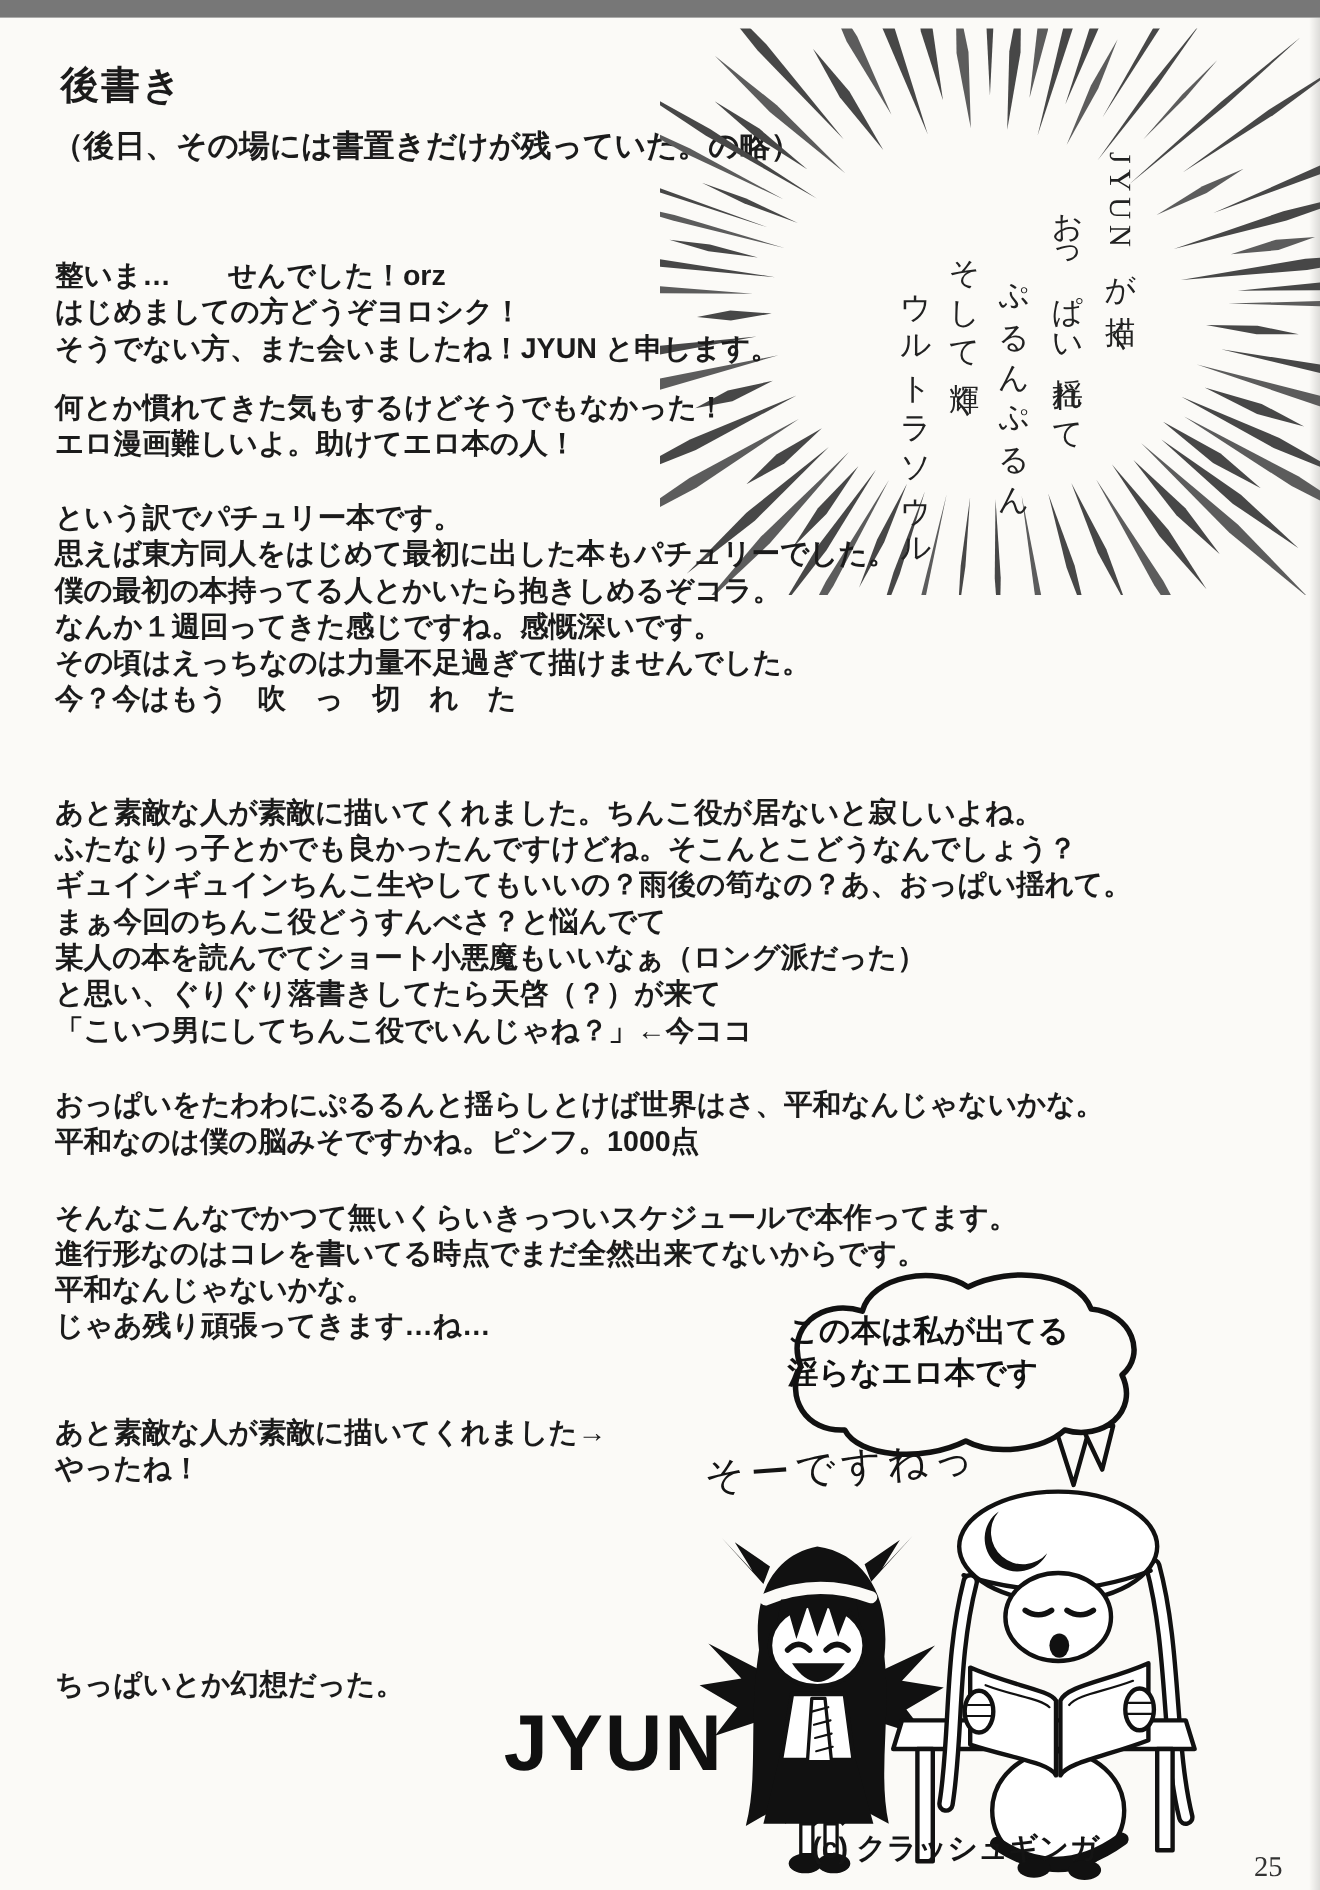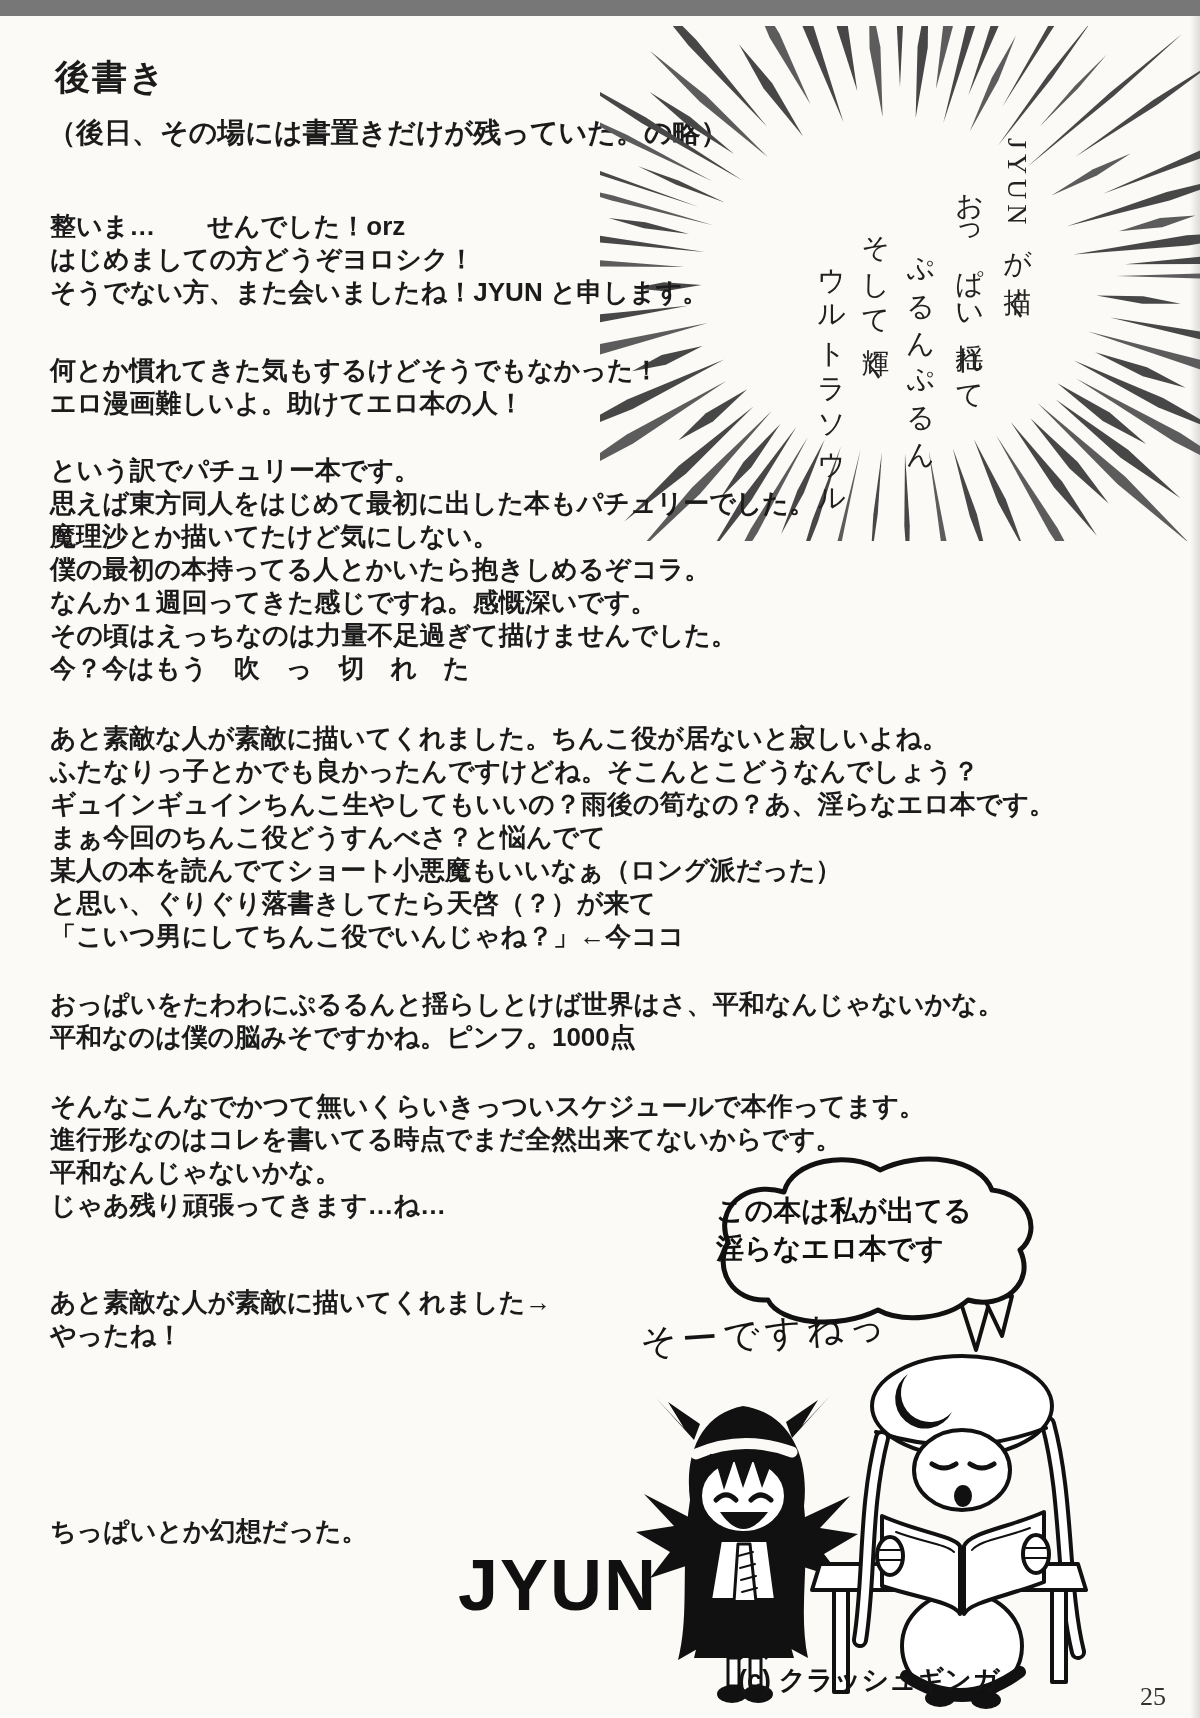--- a/index.html
+++ b/index.html
@@ -121,24 +121,24 @@
       <polygon points="473.5033129366342,228.5281593778654 588.2011807423713,219.51187151471427 680.7013001409082,202.88644635707678 586.7232310555984,209.33856291814905" fill="#474747"></polygon>
       <polygon points="525.1549907707985,238.2730818819817 636.9328443981925,237.80290789826506 727.7944154881544,227.71885906414593 636.280504332496,227.13361076607902" fill="#474747"></polygon>
     </svg>
 
   <div class="vcol" style="left:998px;top:122px">JYUNが描く</div>
   <div class="vcol" style="left:950px;top:158px">おっぱい揺れて</div>
   <div class="vcol" style="left:901px;top:222px">ぷるんぷるん</div>
   <div class="vcol" style="left:856px;top:200px">そして輝く</div>
   <div class="vcol" style="left:812px;top:232px">ウルトラソウル</div>
 
-  <div class="tblock" style="top:194px"><div>整いま…　　せんでした！orz</div><div>はじめましての方どうぞヨロシク！</div><div>そうでない方、また会いましたね！JYUN と申します。</div></div>
+  <div class="tblock" style="top:218px"><div>整いま…　　せんでした！orz</div><div>はじめましての方どうぞヨロシク！</div><div>そうでない方、また会いましたね！JYUN と申します。</div></div>
   <div class="tblock" style="top:338px"><div>何とか慣れてきた気もするけどそうでもなかった！</div><div>エロ漫画難しいよ。助けてエロ本の人！</div></div>
-  <div class="tblock" style="top:438px"><div>という訳でパチュリー本です。</div><div>思えば東方同人をはじめて最初に出した本もパチュリーでした。</div><div>魔理沙とか描いてたけど気にしない。</div><div>僕の最初の本持ってる人とかいたら抱きしめるぞコラ。</div><div>なんか１週回ってきた感じですね。感慨深いです。</div><div>その頃はえっちなのは力量不足過ぎて描けませんでした。</div><div>今？今はもう　吹　っ　切　れ　た</div></div>
-  <div class="tblock" style="top:706px"><div>あと素敵な人が素敵に描いてくれました。ちんこ役が居ないと寂しいよね。</div><div>ふたなりっ子とかでも良かったんですけどね。そこんとこどうなんでしょう？</div><div>ギュインギュインちんこ生やしてもいいの？雨後の筍なの？あ、淫らなエロ本です。</div><div>まぁ今回のちんこ役どうすんべさ？と悩んでて</div><div>某人の本を読んでてショート小悪魔もいいなぁ（ロング派だった）</div><div>と思い、ぐりぐり落書きしてたら天啓（？）が来て</div><div>「こいつ男にしてちんこ役でいんじゃね？」←今ココ</div></div>
+  <div class="tblock" style="top:438px"><div>という訳でパチュリー本です。</div><div>思えば東方同人をはじめて最初に出した本もパチュリーでした。</div><div>僕の最初の本持ってる人とかいたら抱きしめるぞコラ。</div><div>なんか１週回ってきた感じですね。感慨深いです。</div><div>その頃はえっちなのは力量不足過ぎて描けませんでした。</div><div>今？今はもう　吹　っ　切　れ　た</div></div>
+  <div class="tblock" style="top:706px"><div>あと素敵な人が素敵に描いてくれました。ちんこ役が居ないと寂しいよね。</div><div>ふたなりっ子とかでも良かったんですけどね。そこんとこどうなんでしょう？</div><div>ギュインギュインちんこ生やしてもいいの？雨後の筍なの？あ、おっぱい揺れて。</div><div>まぁ今回のちんこ役どうすんべさ？と悩んでて</div><div>某人の本を読んでてショート小悪魔もいいなぁ（ロング派だった）</div><div>と思い、ぐりぐり落書きしてたら天啓（？）が来て</div><div>「こいつ男にしてちんこ役でいんじゃね？」←今ココ</div></div>
   <div class="tblock" style="top:972px"><div>おっぱいをたわわにぷるるんと揺らしとけば世界はさ、平和なんじゃないかな。</div><div>平和なのは僕の脳みそですかね。ピンフ。1000点</div></div>
   <div class="tblock" style="top:1074px"><div>そんなこんなでかつて無いくらいきっついスケジュールで本作ってます。</div><div>進行形なのはコレを書いてる時点でまだ全然出来てないからです。</div><div>平和なんじゃないかな。</div><div>じゃあ残り頑張ってきます…ね…</div></div>
   <div class="tblock" style="top:1270px"><div>あと素敵な人が素敵に描いてくれました→</div><div>やったね！</div></div>
 
   <div class="closing">ちっぱいとか幻想だった。</div>
 
   <svg id="bubble" viewBox="0 0 370 215">
     <path d="M280 156 L296 206 L310 156 Z" fill="#fbfaf7" stroke="#111" stroke-width="4" stroke-linejoin="round"></path>
     <path d="M304 154 L322 192 L332 152 Z" fill="#fbfaf7" stroke="#111" stroke-width="4" stroke-linejoin="round"></path>
     <path d="M48 98 C 34 64, 66 36, 104 48 C 112 16, 170 6, 200 26 C 240 6, 300 14, 312 46

